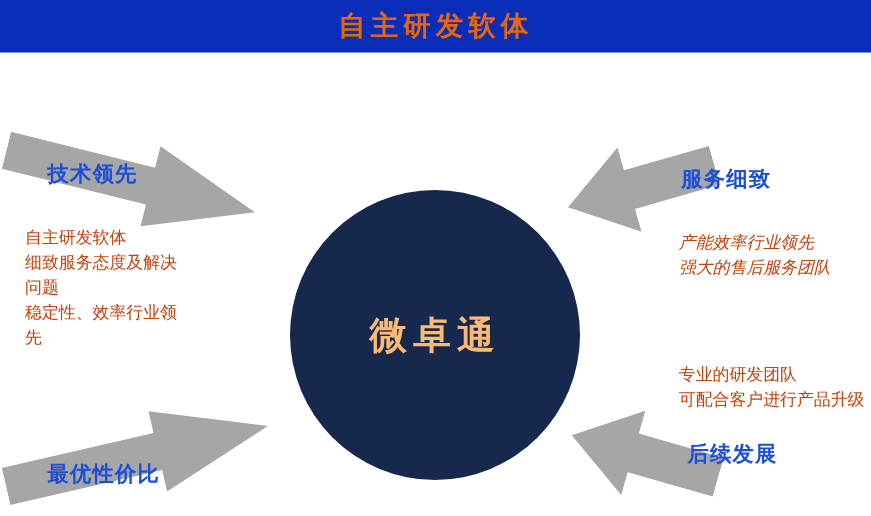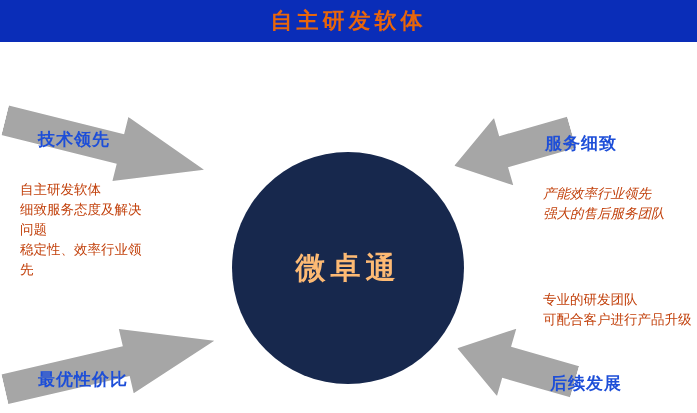--- a/index.html
+++ b/index.html
@@ -34,21 +34,21 @@
   .arrow-bl { left:2px;   top:332px; width:215px; height:66px; transform:rotate(-13deg); }
   .arrow-br { left:455px; top:330px; width:122px; height:70px; transform:rotate(16deg); }
   
   .qlabel {
     position:absolute; font-size:17px; font-weight:bold; color:#1d4ed8; z-index:2;
     letter-spacing:1px; white-space:nowrap;
   }
   .lbl-tl { left:38px;  top:128px; }
   .lbl-tr { left:545px; top:132px; }
   .lbl-bl { left:38px;  top:368px; }
-  .lbl-br { left:550px; top:372px; }
+  .lbl-br { left:550px; top:352px; }
   
   .tblock {
     position:absolute; font-size:13.5px; line-height:20px; color:#c2410c; z-index:2;
   }
   .tb-left-upper  { left:20px;  top:180px; width:132px; }
   .tb-left-lower  { left:24px;  top:290px; width:185px; }
   .tb-right-upper { left:543px; top:184px; width:150px;font-style:italic; }
   .tb-right-lower { left:543px; top:290px; width:158px; }
 </style>
 </head>

